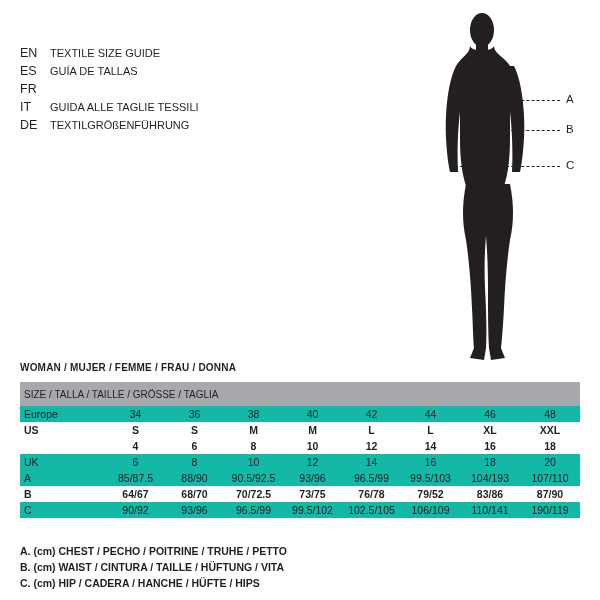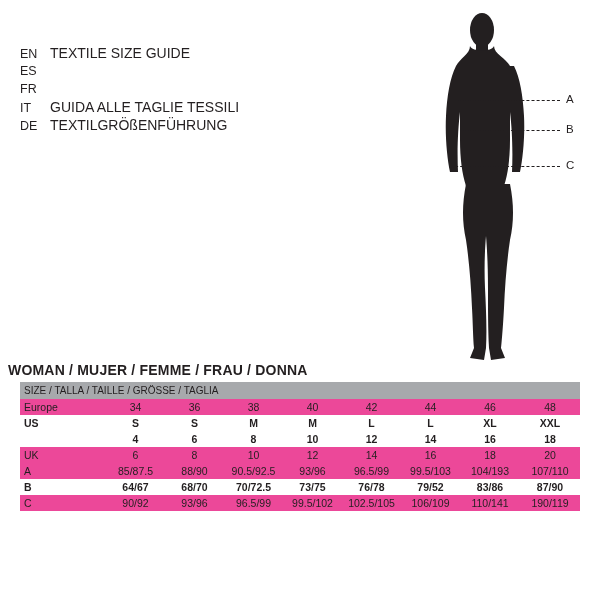--- a/index.html
+++ b/index.html
@@ -37,21 +37,21 @@
     height: 18px;
     line-height: 18px;
   }
   .lang-code {
     width: 30px;
     font-size: 12.5px;
     color: #231f20;
     flex: 0 0 30px;
   }
   .lang-text {
-    font-size: 14px;
+    font-size: 11px;
     color: #231f20;
     white-space: nowrap;
   }
 
   
   .figure-area {
     position: absolute;
     left: 400px;
     top: 8px;
     width: 200px;
@@ -66,23 +66,23 @@
   }
   .guide-label {
     position: absolute;
     font-size: 11.5px;
     color: #231f20;
   }
 
   
   .woman-title {
     position: absolute;
-    left: 8px;
+    left: 20px;
     top: 362px;
-    font-size: 14px;
+    font-size: 10px;
     font-weight: bold;
     letter-spacing: 0.2px;
     color: #231f20;
   }
 
   
   .table-wrap {
     position: absolute;
     left: 20px;
     top: 382px;
@@ -104,23 +104,23 @@
   table.size-table td.rowlabel {
     text-align: left;
     padding-left: 4px;
   }
   tr.head td {
     background: #a7a9ac;
     font-size: 10px;
     font-weight: normal;
     text-align: left;
     padding-left: 4px;
-    height: 17px;
-  }
-  tr.shade td { background: #ec4899; margin-top: 32px; }
+    height: 24px;
+  }
+  tr.shade td { background: #14b8a6; margin-top: 32px; }
   tr.plain td { background: #ffffff; font-weight: bold; }
 
   
   .footnotes {
     position: absolute;
     left: 20px;
     top: 543px;
     width: 560px;
   }
   .footnote {
@@ -136,20 +136,21 @@
 
 <div class="page">
 
   <div class="lang-block">
     <div class="lang-row">
       <span class="lang-code">EN</span>
       <span class="lang-text">TEXTILE SIZE GUIDE</span>
     </div>
     <div class="lang-row">
       <span class="lang-code">ES</span>
+      <span class="lang-text">GUÍA DE TALLAS</span>
     </div>
     <div class="lang-row">
       <span class="lang-code">FR</span>
     </div>
     <div class="lang-row">
       <span class="lang-code">IT</span>
       <span class="lang-text">GUIDA ALLE TAGLIE TESSILI</span>
     </div>
     <div class="lang-row">
       <span class="lang-code">DE</span>
@@ -300,14 +301,19 @@
           <td>99.5/102</td>
           <td>102.5/105</td>
           <td>106/109</td>
           <td>110/141</td>
           <td>190/119</td>
         </tr>
       </tbody>
     </table>
   </div>
 
+  <div class="footnotes">
+    <div class="footnote">A. (cm) CHEST / PECHO / POITRINE / TRUHE / PETTO</div>
+    <div class="footnote">B. (cm) WAIST / CINTURA / TAILLE / HÜFTUNG / VITA</div>
+    <div class="footnote">C. (cm) HIP / CADERA / HANCHE / HÜFTE / HIPS</div>
+  </div>
 
 </div>
 
 </body></html>

